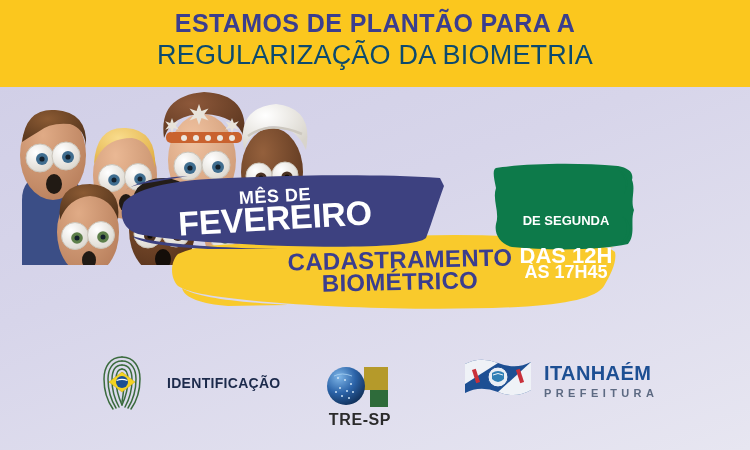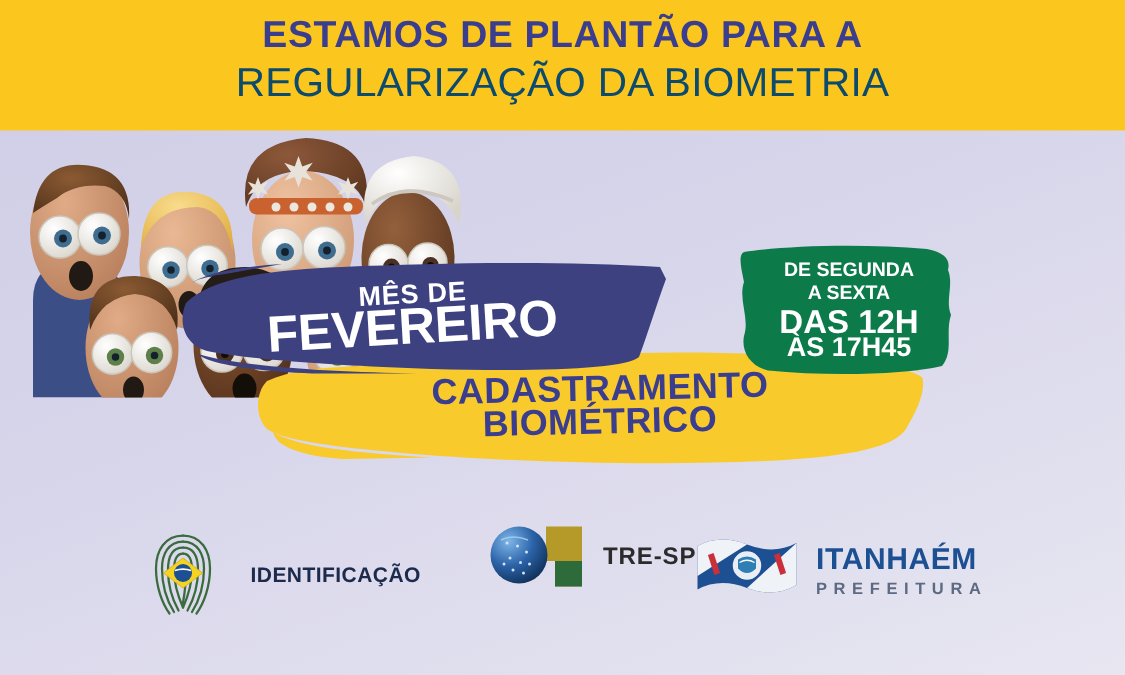--- a/index.html
+++ b/index.html
@@ -56,31 +56,31 @@
   #cad-l1 {
     left:230px; top:246px; width:340px;
     font-size:24px; font-weight:bold; color:#3b3e8e; letter-spacing:.3px;
     transform:rotate(-1.3deg);
   }
   #cad-l2 {
     left:230px; top:268px; width:340px;
     font-size:24px; font-weight:bold; color:#3b3e8e; letter-spacing:.3px;
     transform:rotate(-1.3deg);
   }
-  .g-line { left:496px; width:140px; color:#ffffff; font-weight:bold; }
+  .g-line { left:496px; width:140px; color:#ffffff; font-weight:bold;margin-top:41px; }
   #g1 { top:172px; font-size:13px; }
   #g2 { top:187px; font-size:13px; }
   #g3 { top:202px; font-size:22px; }
   #g4 { top:221px; font-size:18px; }
 
   
   #footer { position:absolute; left:0; top:340px; width:750px; height:110px; z-index:35; }
   .logo { position:absolute; display:flex; align-items:center; }
   #logo-biometria { left:100px; top:14px;gap:14px; }
-  #logo-tresp { left:318px; top:8px; flex-direction:row; }
+  #logo-tresp { left:318px; top:24px; flex-direction:column; }
   #logo-itanhaem { left:462px; top:14px; }
 
   .bio-text { margin-left:9px; line-height:1.18; }
   .bio-l1, .bio-l2 { font-size:14px; font-weight:bold; color:#1c2a4b; letter-spacing:.3px; }
 
   #tresp-label { font-size:16px; font-weight:bold; color:#2b2b2b; letter-spacing:.6px; margin-top:1px; }
 
   .ita-text { margin-left:10px; }
   #ita-name { font-size:20px; font-weight:bold; color:#1d4f93; letter-spacing:.4px; }
   #ita-sub { font-size:11px; font-weight:bold; color:#5d6a82; letter-spacing:4.4px; margin-top:2px; }
@@ -272,21 +272,20 @@
   <div class="brush-text" id="fevereiro">FEVEREIRO</div>
 
   <svg class="brush" id="green-brush" viewBox="0 0 150 92">
     <path d="M4,8 C30,4 80,2 126,6 C136,8 142,12 140,20 C144,30 138,40 142,50
              C138,62 144,74 136,84 C110,90 60,91 20,87 C8,84 2,74 4,64
              C8,52 0,40 4,28 C2,18 0,10 4,8 Z" fill="#0d7a4a"></path>
     <path d="M126,10 C134,16 136,26 132,34 C138,24 136,14 126,10 Z" fill="#0d7a4a"></path>
     <path d="M130,56 C138,64 136,76 128,84 C140,78 142,64 130,56 Z" fill="#0d7a4a"></path>
   </svg>
   <div class="brush-text g-line" id="g1">DE SEGUNDA</div>
-  <div class="brush-text g-line" id="g2">A SEXTA</div>
   <div class="brush-text g-line" id="g3">DAS 12H</div>
   <div class="brush-text g-line" id="g4">ÀS 17H45</div>
 
   <div id="footer">
 
     <div class="logo" id="logo-biometria">
       <svg width="44" height="58" viewBox="0 0 44 58">
         <g fill="none" stroke="#3a6b3d" stroke-width="1.5" stroke-linecap="round">
           <path d="M22 3 C10 3 4 13 4 25 C4 37 8 48 13 55"></path>
           <path d="M22 7 C12 7 8 16 8 25 C8 36 11 46 16 54"></path>

